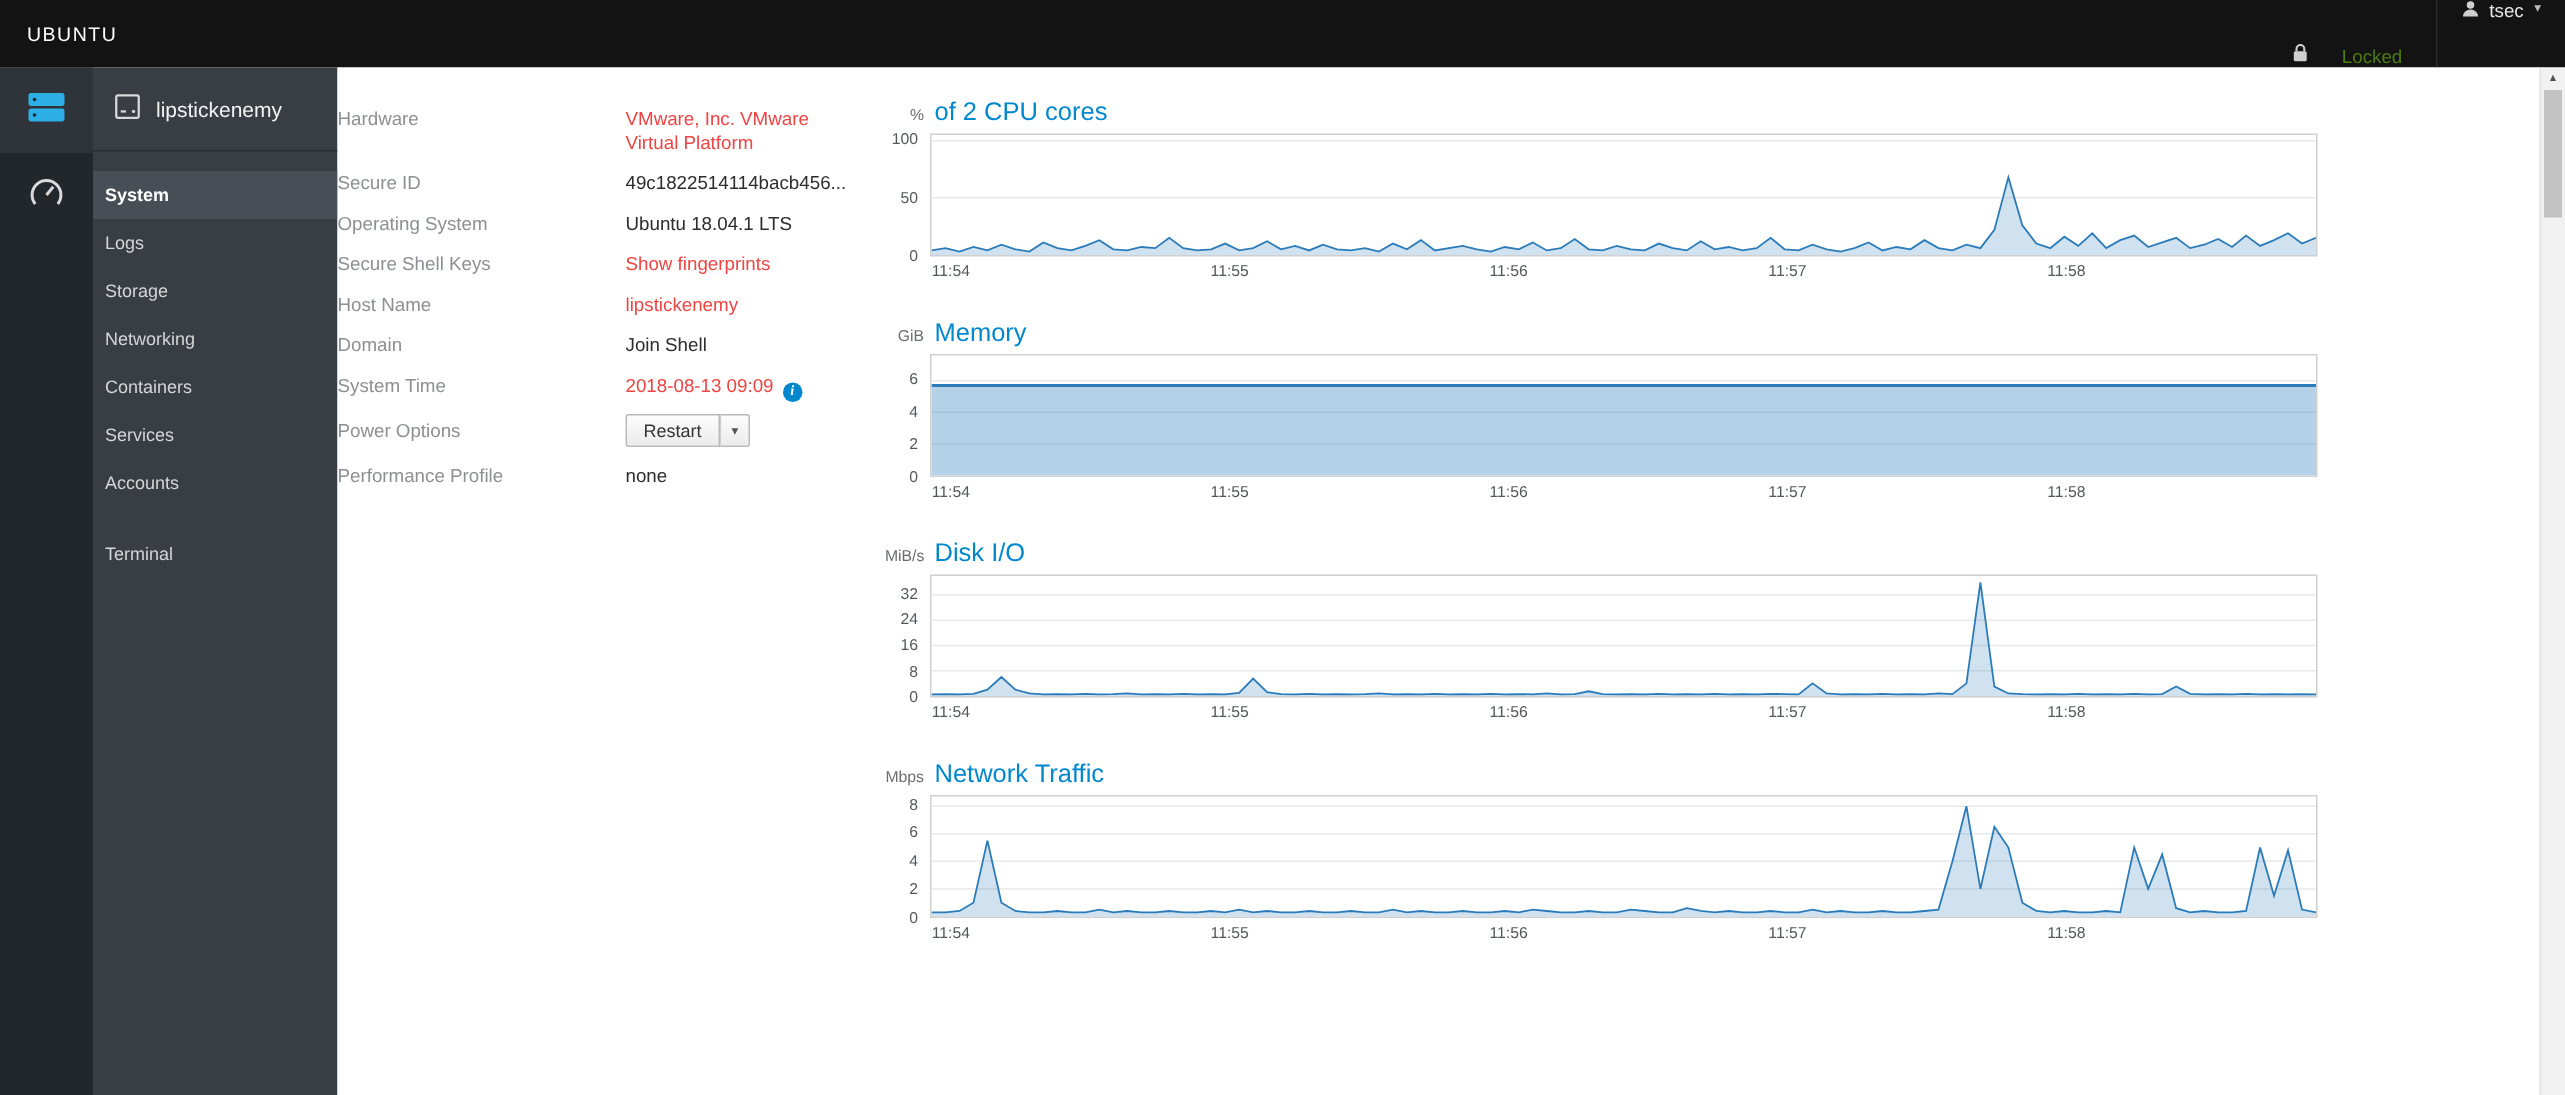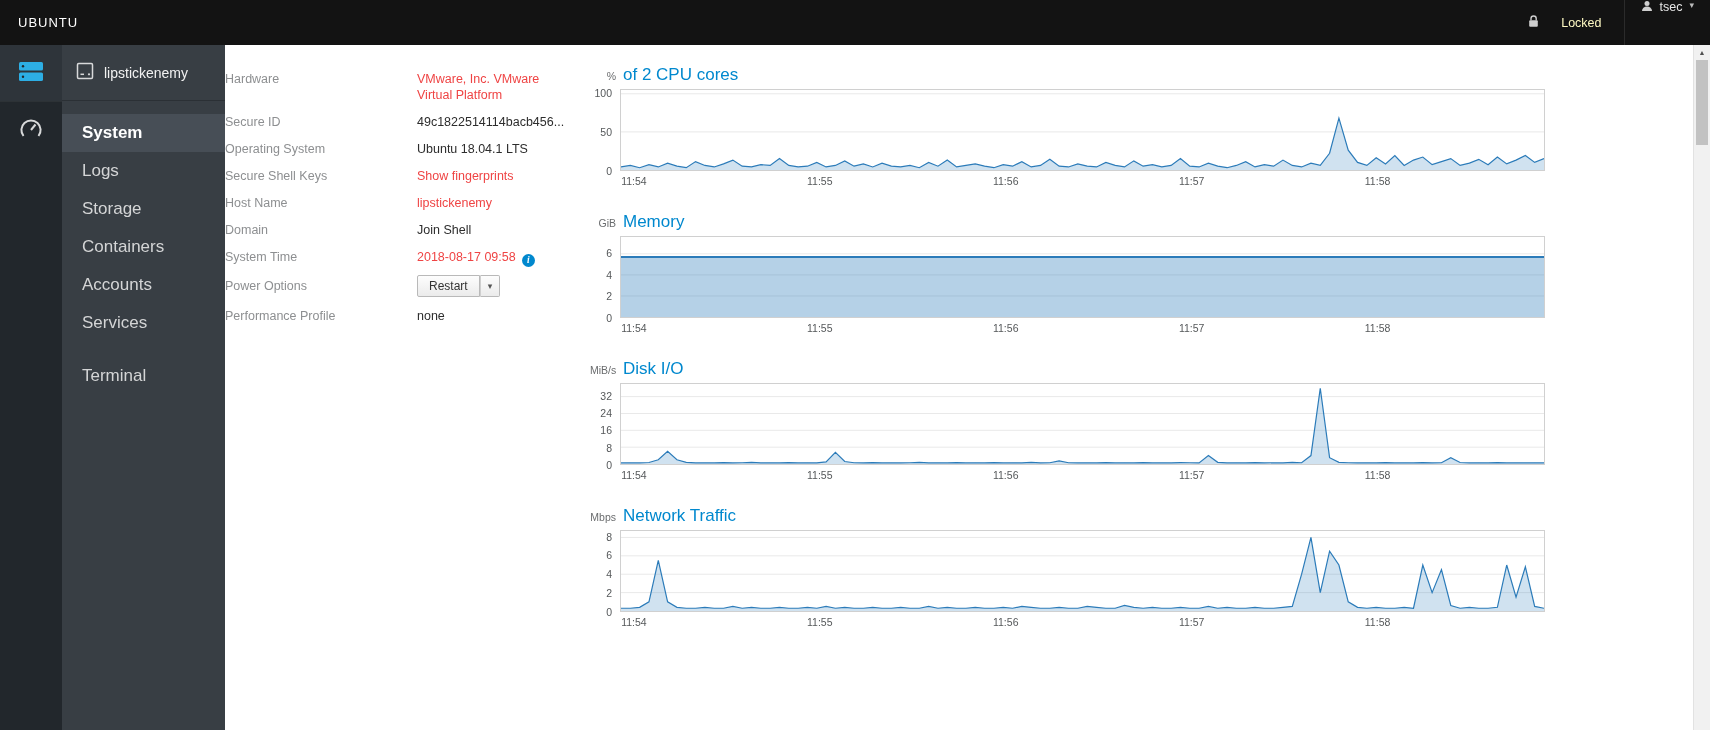--- a/index.html
+++ b/index.html
@@ -3,35 +3,35 @@
 <meta charset="utf-8">
 <style>
   *{box-sizing:border-box;margin:0;padding:0}
   html,body{width:1710px;height:730px;overflow:hidden}
   body{font-family:"Liberation Sans",sans-serif;font-size:12px;color:#333;background:#fff}
 
   
   .topbar{height:45px;background:#131313;display:flex;align-items:center;color:#fff}
   .brand{padding-left:18px;font-size:13px;letter-spacing:1px;color:#fff}
   .topbar-right{margin-left:auto;display:flex;align-items:stretch;height:100%}
-  .locked{display:flex;gap:22px;align-items:center;padding:0 22px;color:#fef9c3;font-size:12.5px}
+  .locked{display:flex;gap:22px;align-items:flex-end;padding:0 22px;color:#4d7c0f;font-size:12.5px}
   .user{display:flex;gap:7px;padding:0 16px;border-left:1px solid #2b2b2b;color:#e6e6e6;font-size:12.5px;cursor:pointer}
   .caret{font-size:9px;color:#bbb}
 
   
   .app{display:flex;height:685px}
   .iconstrip{width:62px;background:#22272c;flex:none;display:flex;flex-direction:column}
   .strip-tile{height:56px;display:flex;align-items:center;justify-content:center;cursor:pointer}
   .strip-tile.active{background:#2e343a}
   .strip-tile + .strip-tile{border-top:1px solid rgba(255,255,255,0.05)}
 
   .sidebar{width:163px;background:#383e44;flex:none;color:#d4d5d6}
   .side-header{height:56px;display:flex;align-items:center;gap:10px;padding:0 14px;border-bottom:1px solid #2b3035;font-size:14px;color:#f2f2f2}
   .nav{padding-top:13px}
-  .nav-item{padding:9px 20px;font-size:17px;color:#d4d5d6;cursor:pointer}
+  .nav-item{padding:9px 8px;font-size:12px;color:#d4d5d6;cursor:pointer}
   .nav-item.active{background:#474e56;color:#fff;font-weight:700}
   .nav-item.gap{margin-top:15px}
 
   .main{flex:1;background:#fff;overflow:hidden}
   .content{display:flex;padding-top:20px}
 
   
   .details{width:365px;flex:none;padding-top:6px}
   .detail-row{display:flex;margin-bottom:11px;line-height:16px;font-size:12.5px}
   .dlabel{width:183px;text-align:left;color:#8d8f91;flex:none}
@@ -123,23 +123,24 @@
             <line x1="4.5" y1="12.3" x2="8" y2="12.3" stroke="#d8d9da" stroke-width="1.5"></line>
             <circle cx="13" cy="12.3" r="1.1" fill="#d8d9da"></circle>
           </svg>
       </span>
       <span>lipstickenemy</span>
     </div>
     <div class="nav">
       <div class="nav-item active">System</div>
       <div class="nav-item">Logs</div>
       <div class="nav-item">Storage</div>
+      <div class="nav-item">Networking</div>
       <div class="nav-item">Containers</div>
+      <div class="nav-item">Services</div>
       <div class="nav-item">Accounts</div>
-      <div class="nav-item">Services</div>
       <div class="nav-item gap">Terminal</div>
     </div>
   </div>
 
   <div class="main">
     <div class="content">
 
       <div class="details">
 
         <div class="detail-row">
@@ -168,21 +169,21 @@
         </div>
 
         <div class="detail-row">
           <span class="dlabel">Domain</span>
           <span class="dvalue" style="cursor:pointer">Join Shell</span>
         </div>
 
         <div class="detail-row">
           <span class="dlabel">System Time</span>
           <span class="dvalue">
-            <a class="dlink">2018-08-17 09:58</a><span class="info-icon">i</span>
+            <a class="dlink">2018-08-13 09:09</a><span class="info-icon">i</span>
           </span>
         </div>
 
         <div class="detail-row">
           <span class="dlabel">Power Options</span>
           <span class="dvalue">
             <span class="btn-group">
               <button class="btn">Restart</button>
               <button class="btn caret-btn">
                   <span>▾</span>

